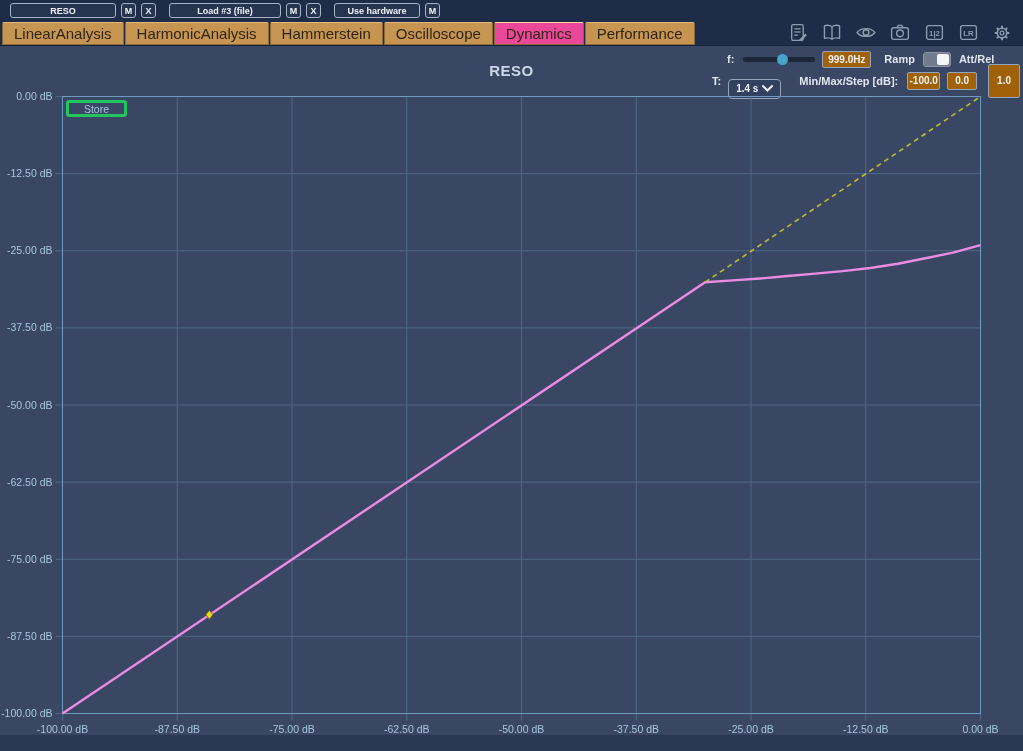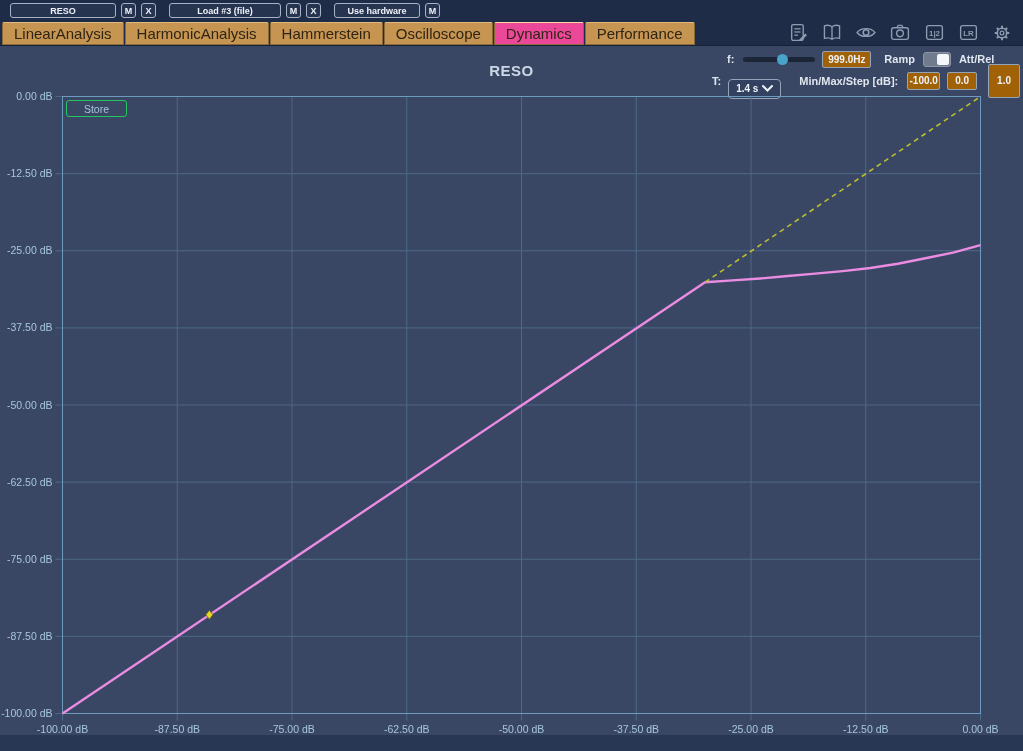--- a/index.html
+++ b/index.html
@@ -50,21 +50,21 @@
   .select{height:20px;width:57px;margin:16px 0 0 7px;background:#32415f;border:1px solid #94a4b9;
           border-radius:4px;display:flex;align-items:center;justify-content:space-between;
           padding:0 7px;color:#eef2f8;font-size:10px;font-weight:bold;cursor:pointer;}
   .mms-label{margin-left:18px;}
   .minbox{width:36px;height:18px;margin-left:9px;}
   .maxbox{width:33px;height:18px;margin-left:7px;}
   .stepbox{width:35px;height:34px;margin-left:11px;}
 
   
   .chart-svg{position:absolute;left:0;top:88px;}
-  .store-btn{position:absolute;left:66px;top:100px;width:61px;height:17px;border:1px solid #22c55e;
+  .store-btn{position:absolute;left:66px;top:100px;width:61px;height:17px;border:3px solid #22c55e;
              border-radius:3px;color:#a6c6de;font-size:10.5px;display:flex;align-items:center;
              justify-content:center;cursor:pointer;background:transparent;}
   .footer{position:absolute;left:0;top:735px;width:1023px;height:16px;background:#283753;}
 </style>
 </head>
 <body>
 
 <div class="app">
 
   <div class="topbar">

